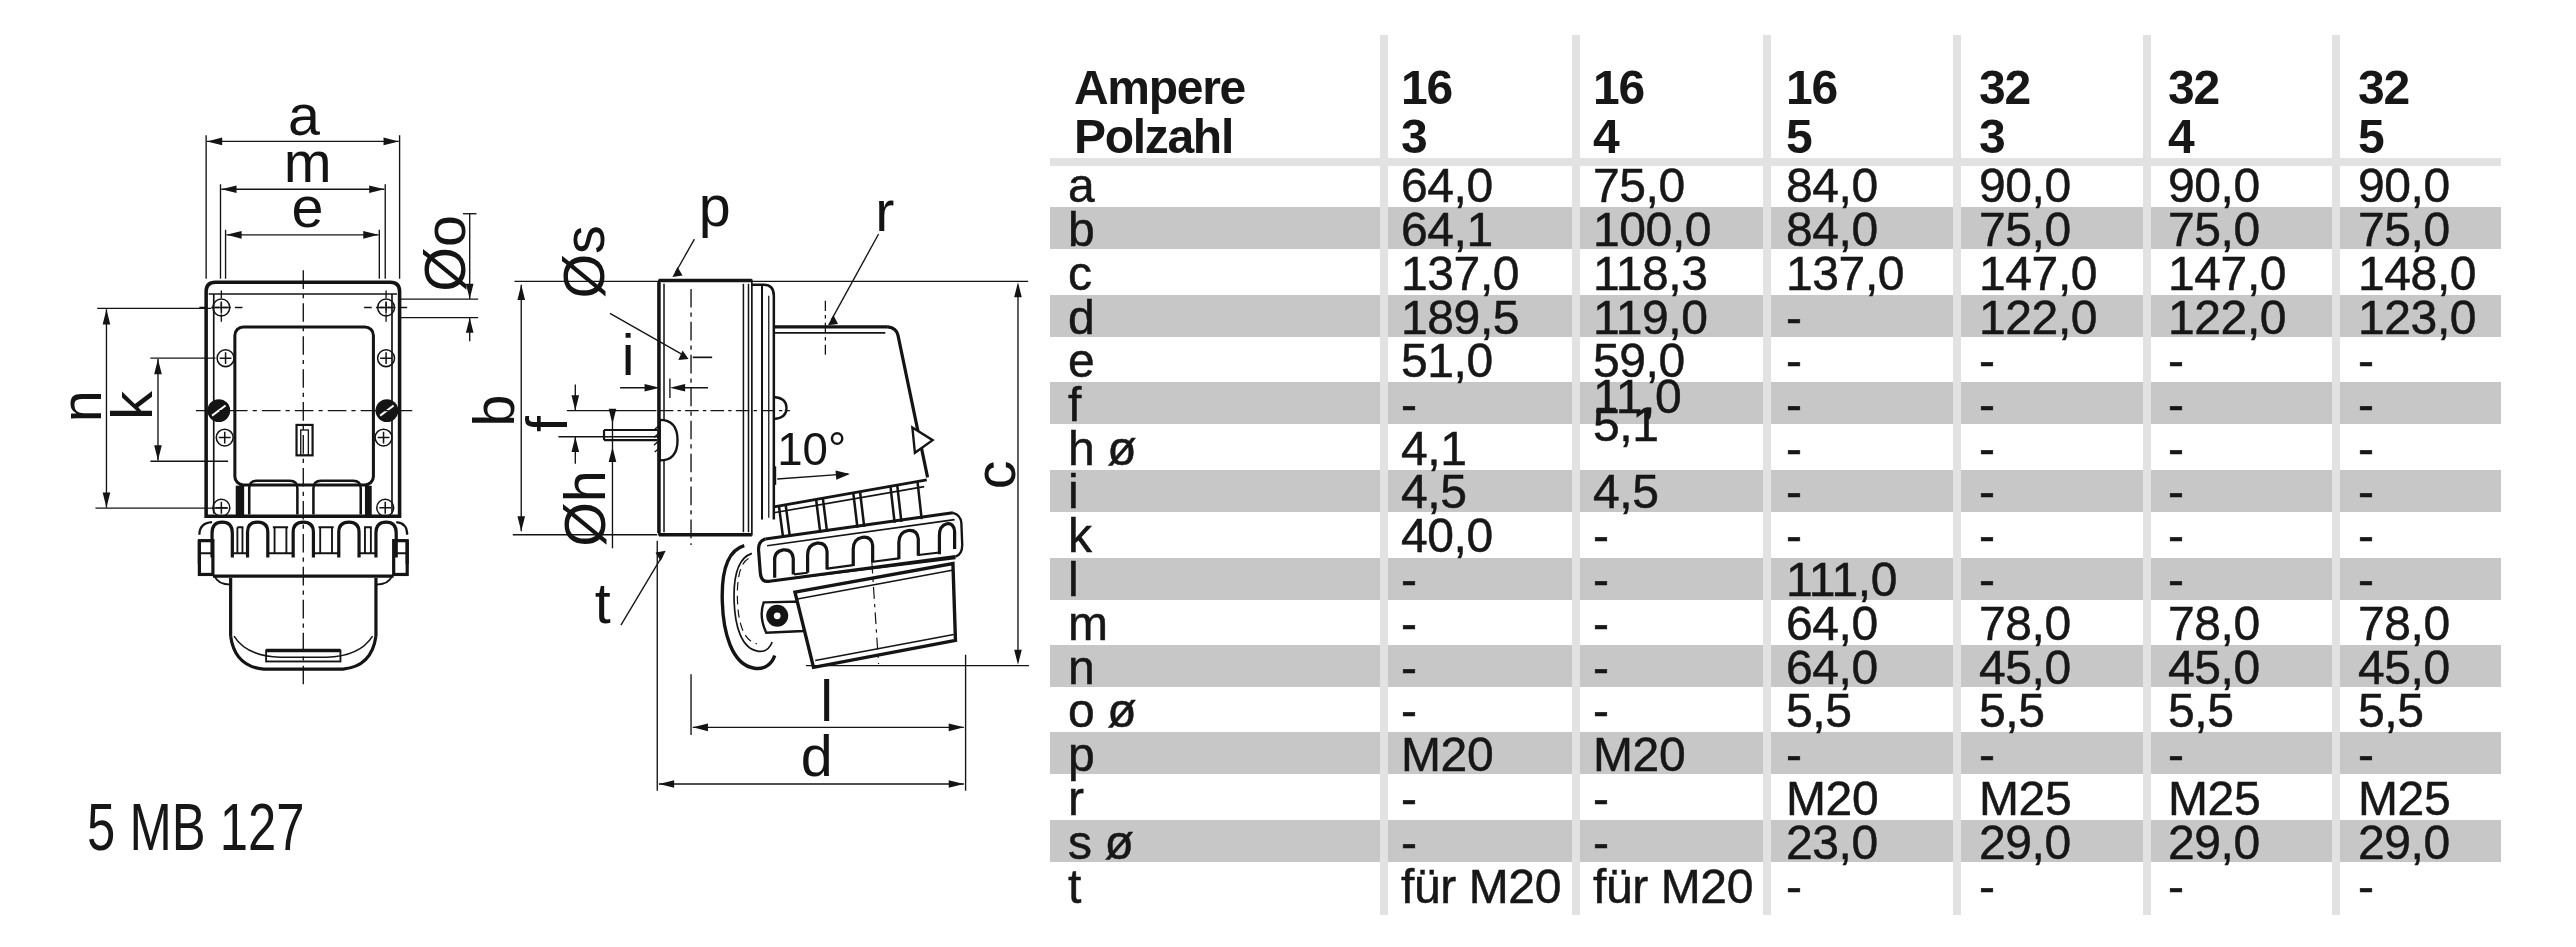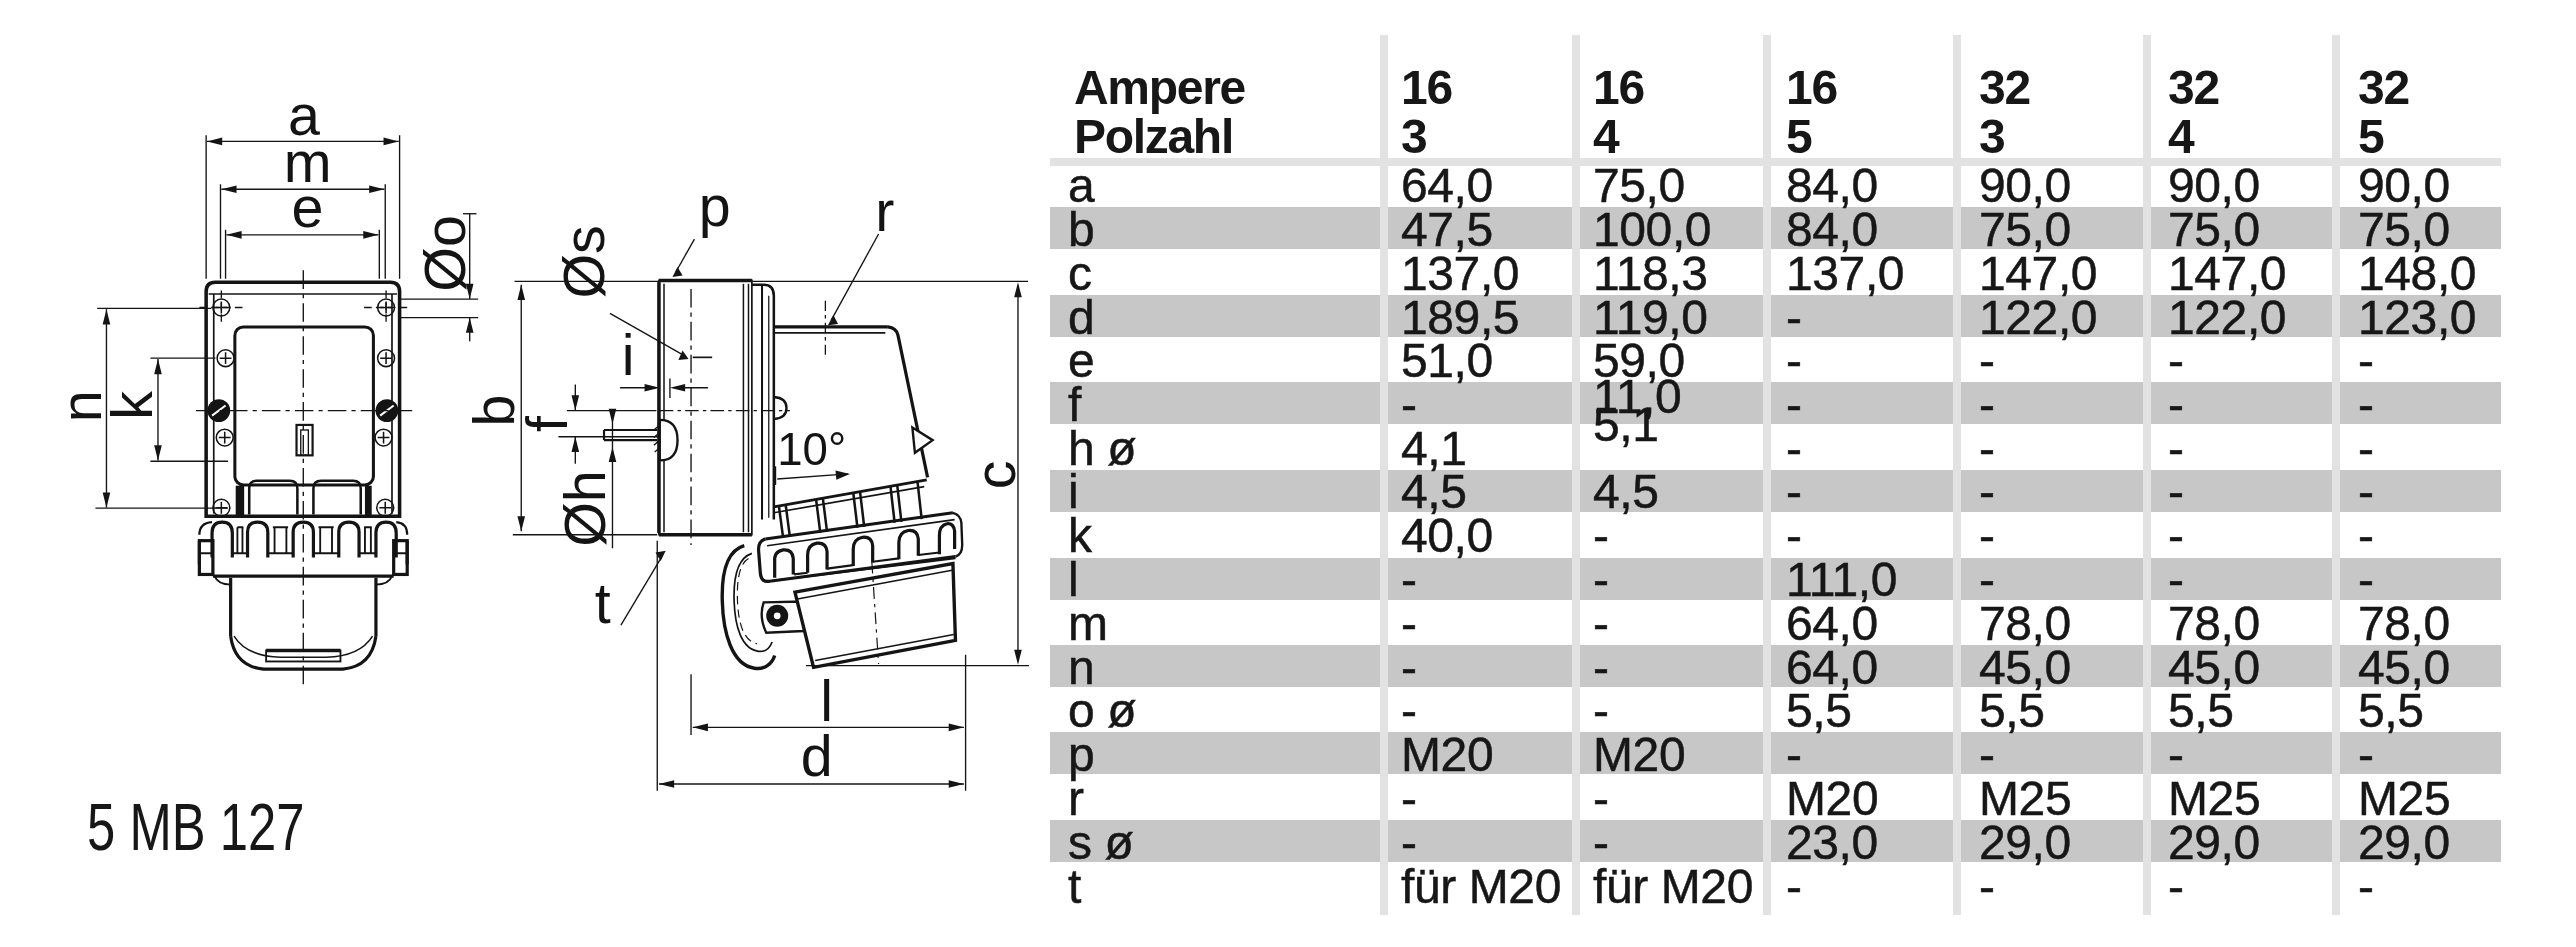--- a/index.html
+++ b/index.html
@@ -54,21 +54,21 @@
 
 <div class="cell" style="left:1068px;top:165px">a</div>
 <div class="cell" style="left:1401px;top:165px">64,0</div>
 <div class="cell" style="left:1593px;top:165px">75,0</div>
 <div class="cell" style="left:1786px;top:165px">84,0</div>
 <div class="cell" style="left:1979px;top:165px">90,0</div>
 <div class="cell" style="left:2168px;top:165px">90,0</div>
 <div class="cell" style="left:2358px;top:165px">90,0</div>
 
 <div class="cell" style="left:1068px;top:209px">b</div>
-<div class="cell" style="left:1401px;top:209px">47,5</div>
+<div class="cell" style="left:1401px;top:209px">64,1</div>
 <div class="cell" style="left:1593px;top:209px">100,0</div>
 <div class="cell" style="left:1786px;top:209px">84,0</div>
 <div class="cell" style="left:1979px;top:209px">75,0</div>
 <div class="cell" style="left:2168px;top:209px">75,0</div>
 <div class="cell" style="left:2358px;top:209px">75,0</div>
 
 <div class="cell" style="left:1068px;top:253px">c</div>
 <div class="cell" style="left:1401px;top:253px">137,0</div>
 <div class="cell" style="left:1593px;top:253px">118,3</div>
 <div class="cell" style="left:1786px;top:253px">137,0</div>

